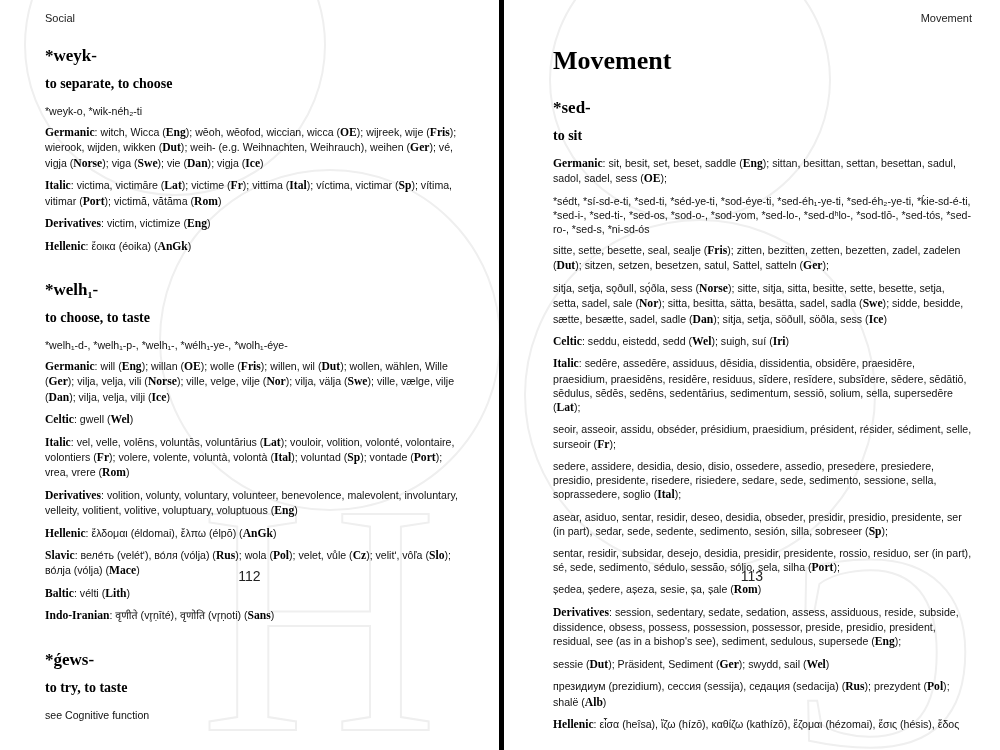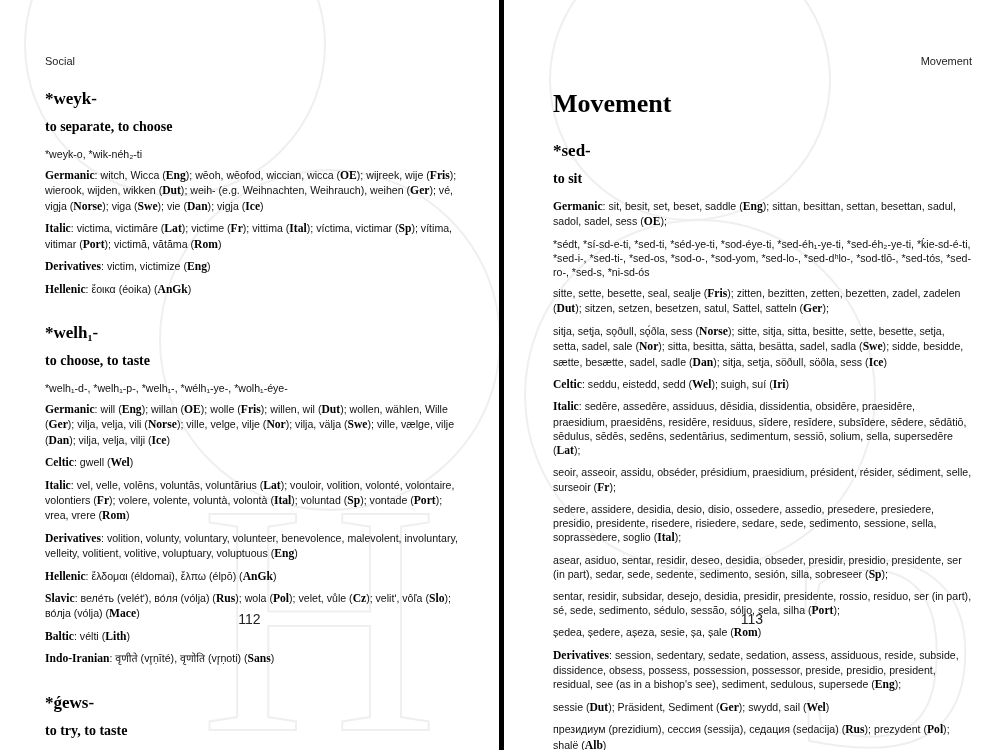--- a/index.html
+++ b/index.html
@@ -2,21 +2,21 @@
 <html><head>
 <meta charset="utf-8">
 <style>
   html,body{margin:0;padding:0;}
   body{
     width:1000px;height:750px;position:relative;background:#ffffff;
     font-family:"Liberation Sans",sans-serif;color:#1a1a1a;overflow:hidden;
   }
   .watermark{position:absolute;top:0;left:0;z-index:0;}
   .divider{position:absolute;left:499px;top:0;width:5px;height:750px;background:#000;z-index:2;}
-  .page{position:absolute;top:0;height:610px;box-sizing:border-box;z-index:1;margin-top:43px;}
+  .page{position:absolute;top:0;height:610px;box-sizing:border-box;z-index:1;}
   .page.left{left:0;width:499px;padding:12px 38px 0 45px;}
   .page.right{left:504px;width:496px;padding:12px 28px 0 49px;}
   .running{font-size:11px;color:#222;}
   .page.right .running{text-align:right;}
   .chapter-title{
     font-family:"Liberation Serif",serif;font-weight:bold;font-size:26px;
     margin:22px 0 6px 0;color:#000;
   }
   .entry{margin-top:26px;}
   .entry:first-of-type{margin-top:22px;}

